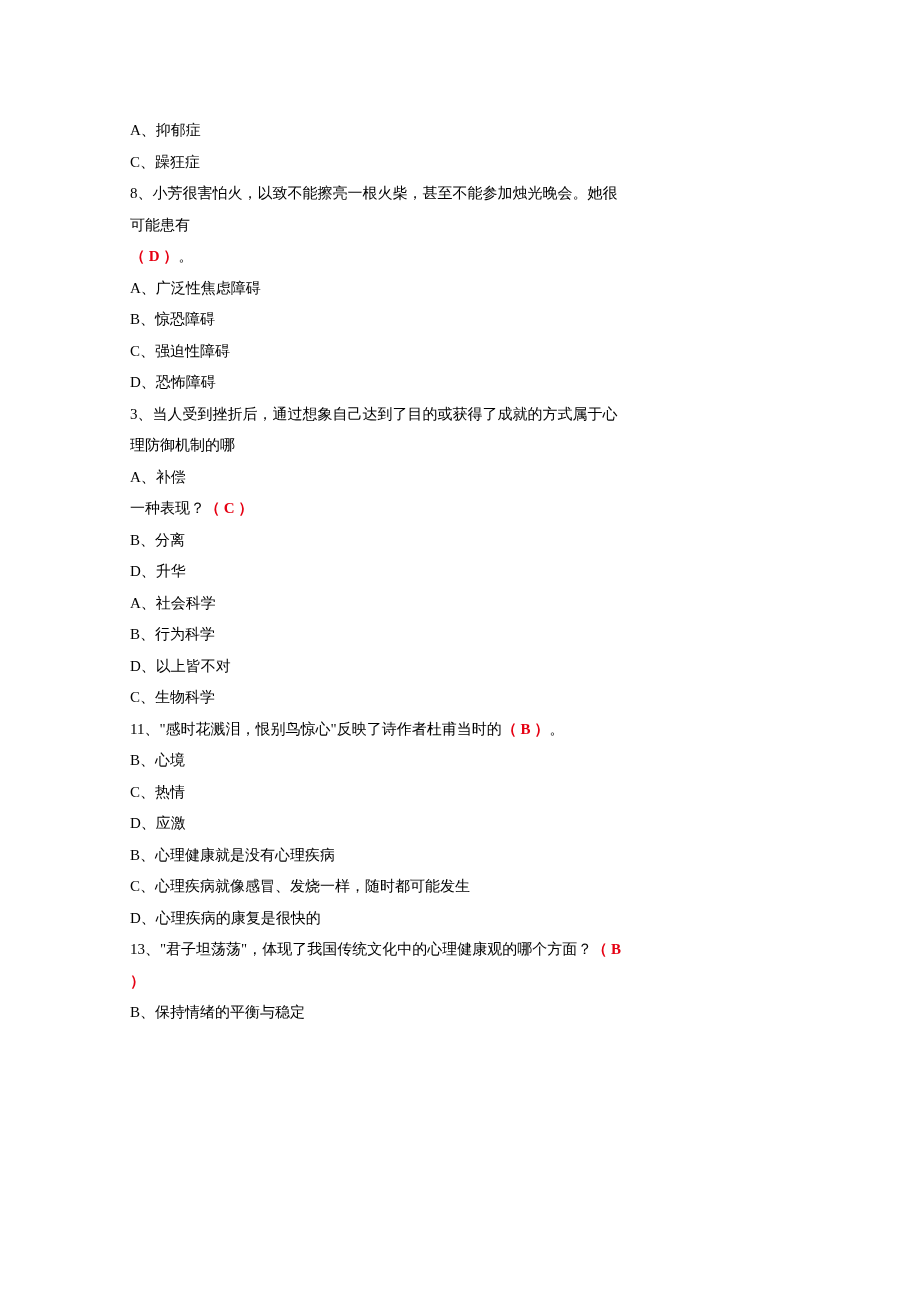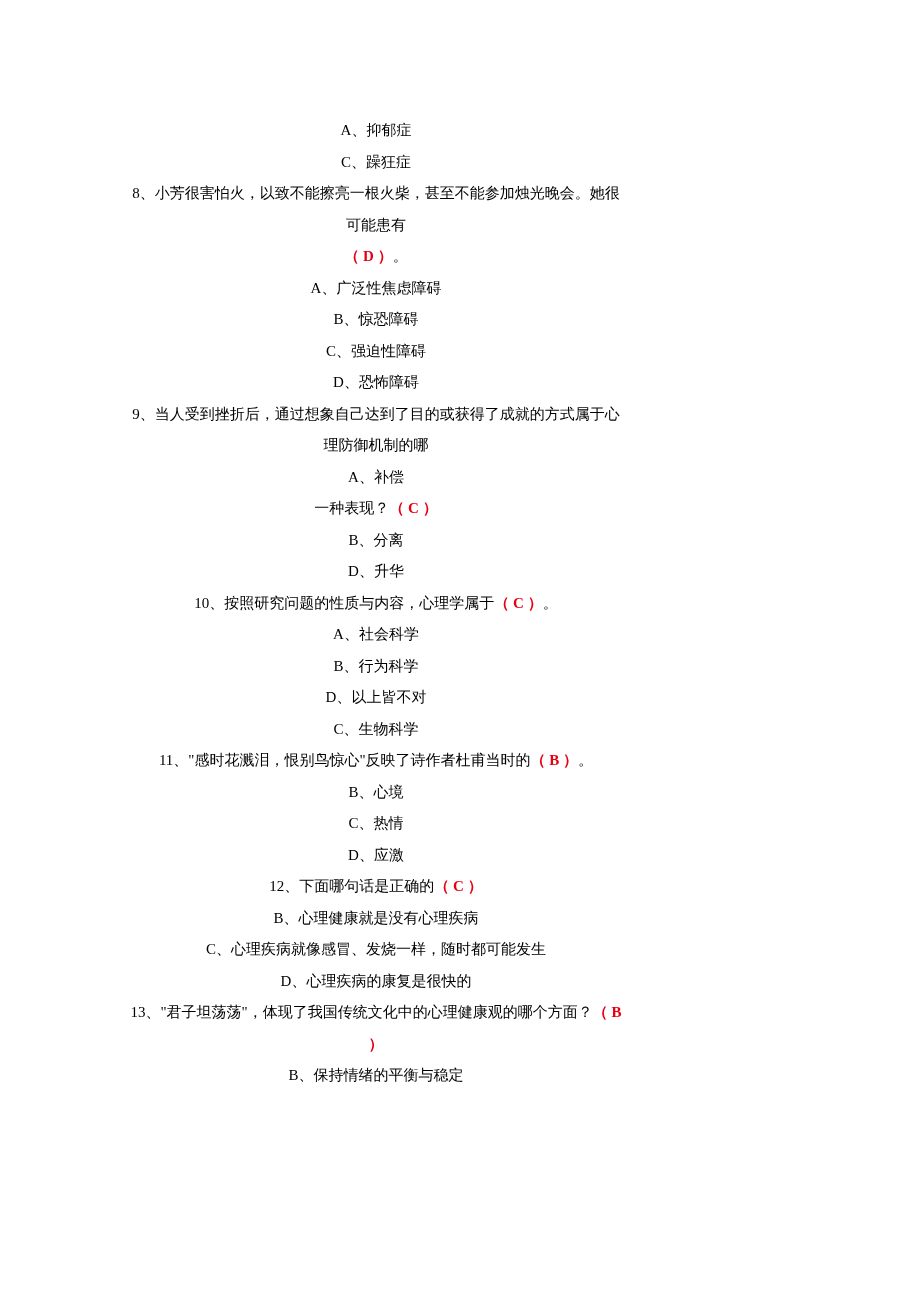--- a/index.html
+++ b/index.html
@@ -8,21 +8,20 @@
     font-family: "SimSun", "宋体", serif;
     font-size: 15px;
     color: #000;
     line-height: 2.1;
   }
   .page {
     width: 752px;
     min-height: 1302px;
     padding: 115px 130px 80px 130px;
     box-sizing: border-box;
-    text-align: center;
   }
   .line {
     display: block;
   }
   .ans {
     color: #e60012;
     font-weight: bold;
   }
 </style>
 </head>
@@ -33,38 +32,36 @@
   <span class="line">A、抑郁症</span>
   <span class="line">C、躁狂症</span>
 
   <span class="line">8、小芳很害怕火，以致不能擦亮一根火柴，甚至不能参加烛光晚会。她很可能患有</span>
   <span class="line"><span class="ans">（ D  ）</span><span>。</span></span>
   <span class="line">A、广泛性焦虑障碍</span>
   <span class="line">B、惊恐障碍</span>
   <span class="line">C、强迫性障碍</span>
   <span class="line">D、恐怖障碍</span>
 
-  <span class="line">9、当人受到挫折后，通过想象自己达到了目的或获得了成就的方式属于心理防御机制的哪</span>
+  <span class="line">3、当人受到挫折后，通过想象自己达到了目的或获得了成就的方式属于心理防御机制的哪</span>
   <span class="line">A、补偿</span>
   <span class="line"><span>一种表现？</span><span class="ans">（ C ）</span></span>
   <span class="line">B、分离</span>
   <span class="line">D、升华</span>
 
-  <span class="line"><span>10、按照研究问题的性质与内容，心理学属于</span><span class="ans">（ C ）</span><span>。</span></span>
   <span class="line">A、社会科学</span>
   <span class="line">B、行为科学</span>
   <span class="line">D、以上皆不对</span>
   <span class="line">C、生物科学</span>
 
   <span class="line"><span>11、"感时花溅泪，恨别鸟惊心"反映了诗作者杜甫当时的</span><span class="ans">（ B ）</span><span>。</span></span>
   <span class="line">B、心境</span>
   <span class="line">C、热情</span>
   <span class="line">D、应激</span>
 
-  <span class="line"><span>12、下面哪句话是正确的</span><span class="ans">（  C  ）</span></span>
   <span class="line">B、心理健康就是没有心理疾病</span>
   <span class="line">C、心理疾病就像感冒、发烧一样，随时都可能发生</span>
   <span class="line">D、心理疾病的康复是很快的</span>
 
   <span class="line"><span>13、"君子坦荡荡"，体现了我国传统文化中的心理健康观的哪个方面？</span><span class="ans">（  B ）</span></span>
   <span class="line">B、保持情绪的平衡与稳定</span>
 
 </div>
 
 </body></html>

